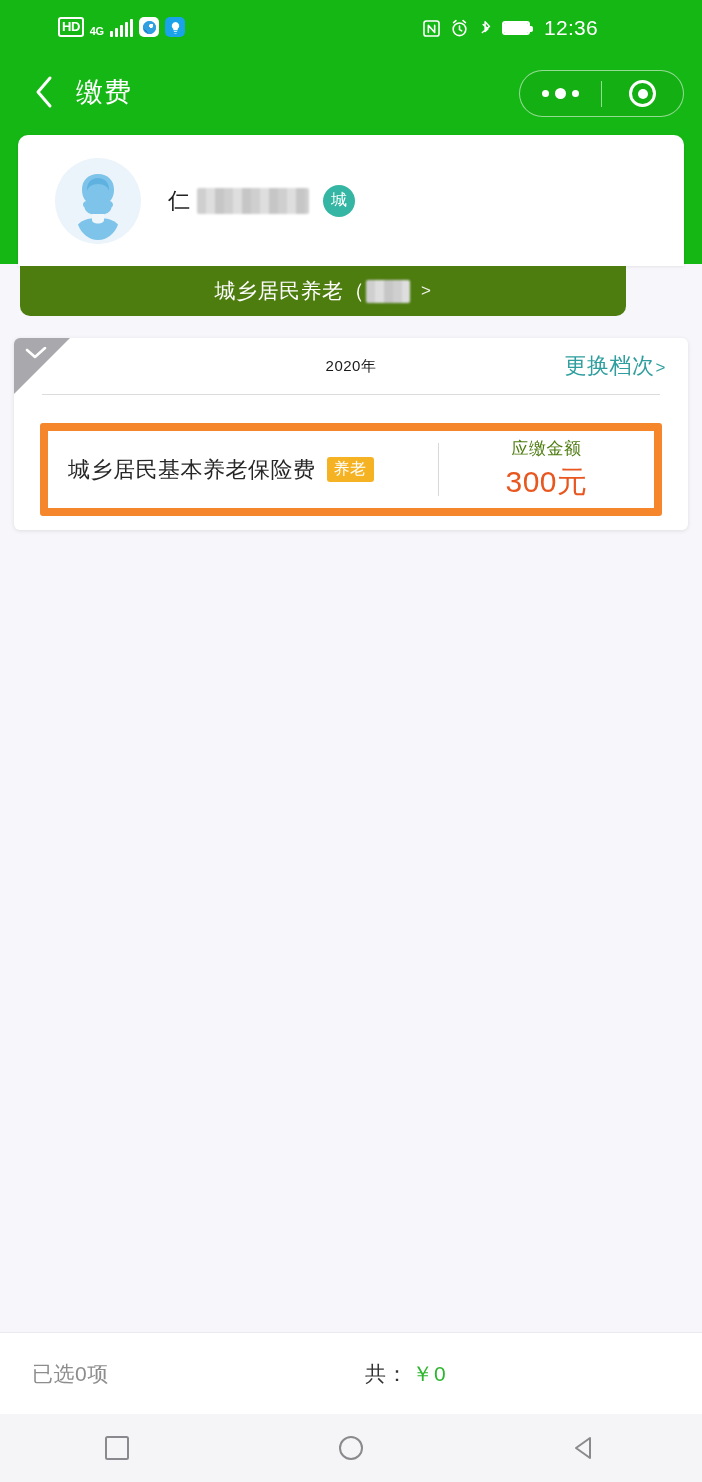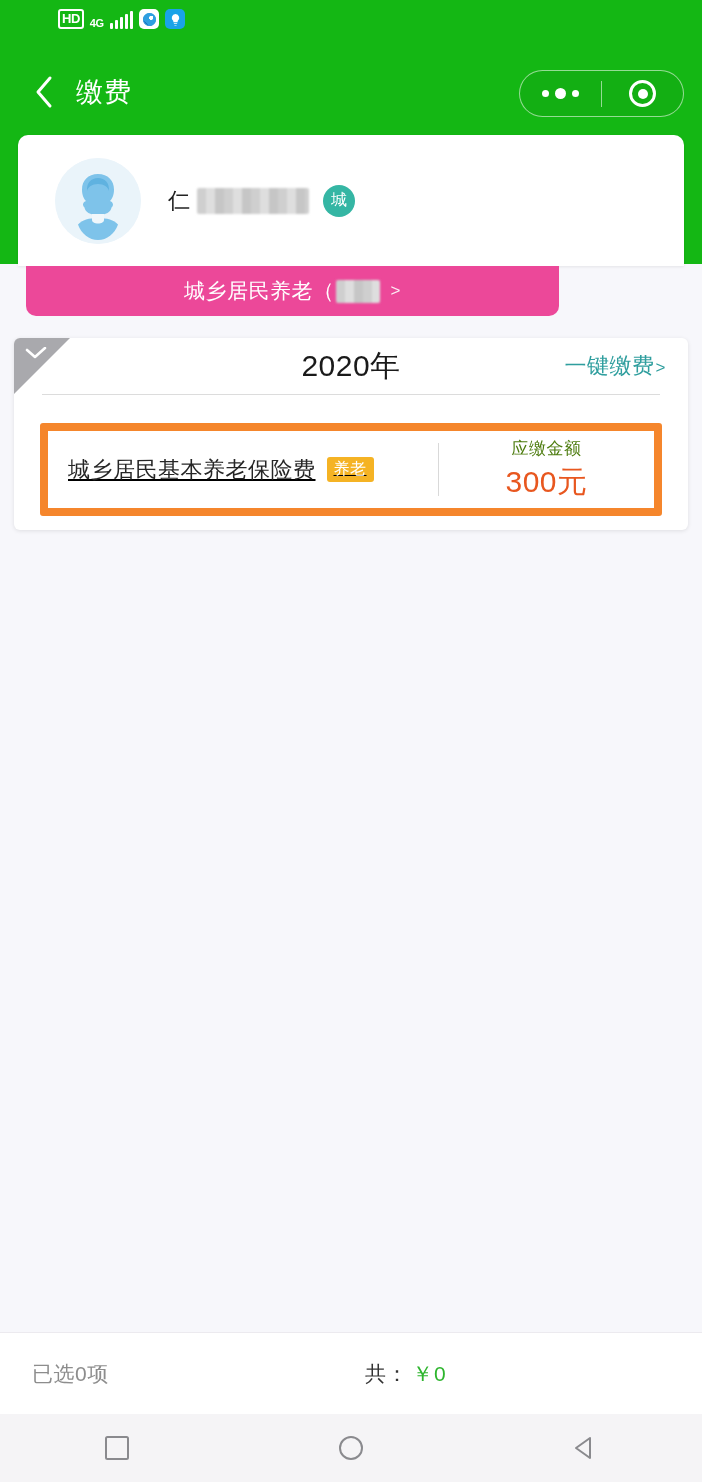--- a/index.html
+++ b/index.html
@@ -12,21 +12,21 @@
   }
 
   
   #header-region {
     position:absolute; left:0; top:0; width:702px; height:264px;
     background:#14b714;
   }
 
   
   #status-bar {
-    position:absolute; left:0; top:0; width:618px; height:50px;
+    position:absolute; left:0; top:8px; width:618px; height:50px;
     display:flex; align-items:center; color:#fff;padding-left:45px;
   }
   .sb-left { position:absolute; left:58px; top:9px; display:flex; align-items:flex-end; gap:6px; }
   .sb-right { position:absolute; right:20px; top:8px; display:flex; align-items:center; gap:9px; }
 
   .hd-badge {
     border:2px solid #fff; border-radius:3px;
     font-size:13px; line-height:13px; font-weight:bold;
     padding:1px 2px 2px 2px; letter-spacing:-0.5px;
     color:#fff;
@@ -119,22 +119,22 @@
   #badge-cheng {
     width:32px; height:32px; border-radius:50%; background:#35b6a4;
     color:#fff; font-size:16px; display:flex; align-items:center; justify-content:center;
     flex:none;
   }
   .row-id { display:flex; align-items:center; }
   .id-text { font-size:22px; color:#222; letter-spacing:1px; }
 
   
   #org-bar {
-    position:absolute; left:26px; top:266px; width:533px; height:50px;
-    background:#ec4899; border-radius:0 0 10px 10px;
+    position:absolute; left:20px; top:266px; width:606px; height:50px;
+    background:#4d7c0f; border-radius:0 0 10px 10px;
     display:flex; align-items:center; justify-content:center;
     color:#fff; font-size:21px; letter-spacing:.5px;
   }
   #org-bar .chev { margin-left:10px; font-size:17px; opacity:.9; }
 
   
   #pay-card {
     position:absolute; left:14px; top:338px; width:674px; height:192px;
     background:#fff; border-radius:6px;
     box-shadow:0 1px 4px rgba(0,0,0,.10);
@@ -146,38 +146,38 @@
   }
   #ribbon-check {
     position:absolute; left:11px; top:9px; width:22px; height:12px;
   }
   #year-row {
     position:absolute; left:0; top:0; width:674px; height:56px;
     display:flex; align-items:center;
   }
   #year-label {
     position:absolute; left:0; right:0; text-align:center;
-    font-size:30px; color:#1a1a1a; letter-spacing:.5px;
+    font-size:15px; color:#1a1a1a; letter-spacing:.5px;
   }
   #change-level {
     position:absolute; right:22px; color:#2f9e9e; font-size:22px;
     display:flex; align-items:baseline; letter-spacing:.5px;
   }
   #change-level .chev { font-size:17px; margin-left:1px; }
   #card-divider {
     position:absolute; left:28px; top:56px; width:618px; height:1px; background:#dcdcdc;
   }
 
   #item-box {
     position:absolute; left:26px; top:85px; width:622px; height:93px;
     border:8px solid #f5862c; border-radius:3px;
     display:flex; align-items:stretch; background:#fff;
   }
   #item-left {
-    flex:1; display:flex; align-items:center; padding-left:20px; gap:11px;text-decoration:underline;
+    flex:1; display:flex; align-items:center; padding-left:20px; gap:11px;
   }
   #item-name { font-size:22px; color:#262626; letter-spacing:.5px; }
   #item-tag {
     background:#f5b324; color:#fff; font-size:16px;
     padding:2px 7px; border-radius:3px; letter-spacing:.5px;
   }
   #item-divider { width:1px; background:#d9d9d9; margin:12px 0; }
   #item-right {
     width:215px; display:flex; flex-direction:column;
     align-items:center; justify-content:center; gap:2px;
@@ -233,20 +233,38 @@
       <span class="app-ico white">
         <span class="swirl"></span>
       </span>
       <span class="app-ico blue">
         <svg class="ico-svg" width="13" height="13" viewBox="0 0 24 24" fill="#fff">
           <path d="M12 2a7 7 0 0 0-4 12.7V17h8v-2.3A7 7 0 0 0 12 2zm-3 17h6v1.5H9V19zm1 3h4v1h-4v-1z"></path>
         </svg>
       </span>
     </div>
 
+    <div class="sb-right">
+      <svg class="ico-svg" width="19" height="19" viewBox="0 0 24 24">
+        <rect x="2.5" y="2.5" width="19" height="19" rx="3" fill="none" stroke="#fff" stroke-width="2"></rect>
+        <path d="M8 17V8l8 9V8" fill="none" stroke="#fff" stroke-width="2" stroke-linecap="round" stroke-linejoin="round"></path>
+      </svg>
+      <svg class="ico-svg" width="19" height="19" viewBox="0 0 24 24">
+        <circle cx="12" cy="13" r="8" fill="none" stroke="#fff" stroke-width="2"></circle>
+        <path d="M12 9v4.3l2.8 1.7" fill="none" stroke="#fff" stroke-width="2" stroke-linecap="round"></path>
+        <path d="M4.5 4.5 7.5 2M19.5 4.5 16.5 2" stroke="#fff" stroke-width="2" stroke-linecap="round"></path>
+      </svg>
+      <svg class="ico-svg" width="15" height="19" viewBox="0 0 16 24">
+        <path d="M5 7l6 5.5-3.5 3.2V3.5L13 9.5 4 17" fill="none" stroke="#fff" stroke-width="1.9" stroke-linejoin="round" stroke-linecap="round"></path>
+      </svg>
+      <span class="battery">
+          <span class="fill"></span>
+        </span>
+      <span class="sb-time">12:36</span>
+    </div>
   </div>
 
   <div id="nav-bar">
     <div id="back-btn">
       <svg width="20" height="34" viewBox="0 0 20 34">
         <path d="M16 3L4 17l12 14" fill="none" stroke="#fff" stroke-width="3" stroke-linecap="round" stroke-linejoin="round"></path>
       </svg>
     </div>
     <div id="page-title">缴费</div>
 
@@ -294,21 +312,21 @@
 <div id="pay-card">
 
   <div id="select-ribbon"></div>
   <svg id="ribbon-check" viewBox="0 0 22 12">
     <path d="M2 3l8 7 10-9" fill="none" stroke="#ffffff" stroke-width="2.6" stroke-linecap="round" stroke-linejoin="round"></path>
   </svg>
 
   <div id="year-row">
     <div id="year-label">2020年</div>
     <div id="change-level">
-      <span>一键缴费</span>
+      <span>更换档次</span>
       <span class="chev">&gt;</span>
     </div>
   </div>
   <div id="card-divider"></div>
 
   <div id="item-box">
     <div id="item-left">
       <span id="item-name">城乡居民基本养老保险费</span>
       <span id="item-tag">养老</span>
     </div>

